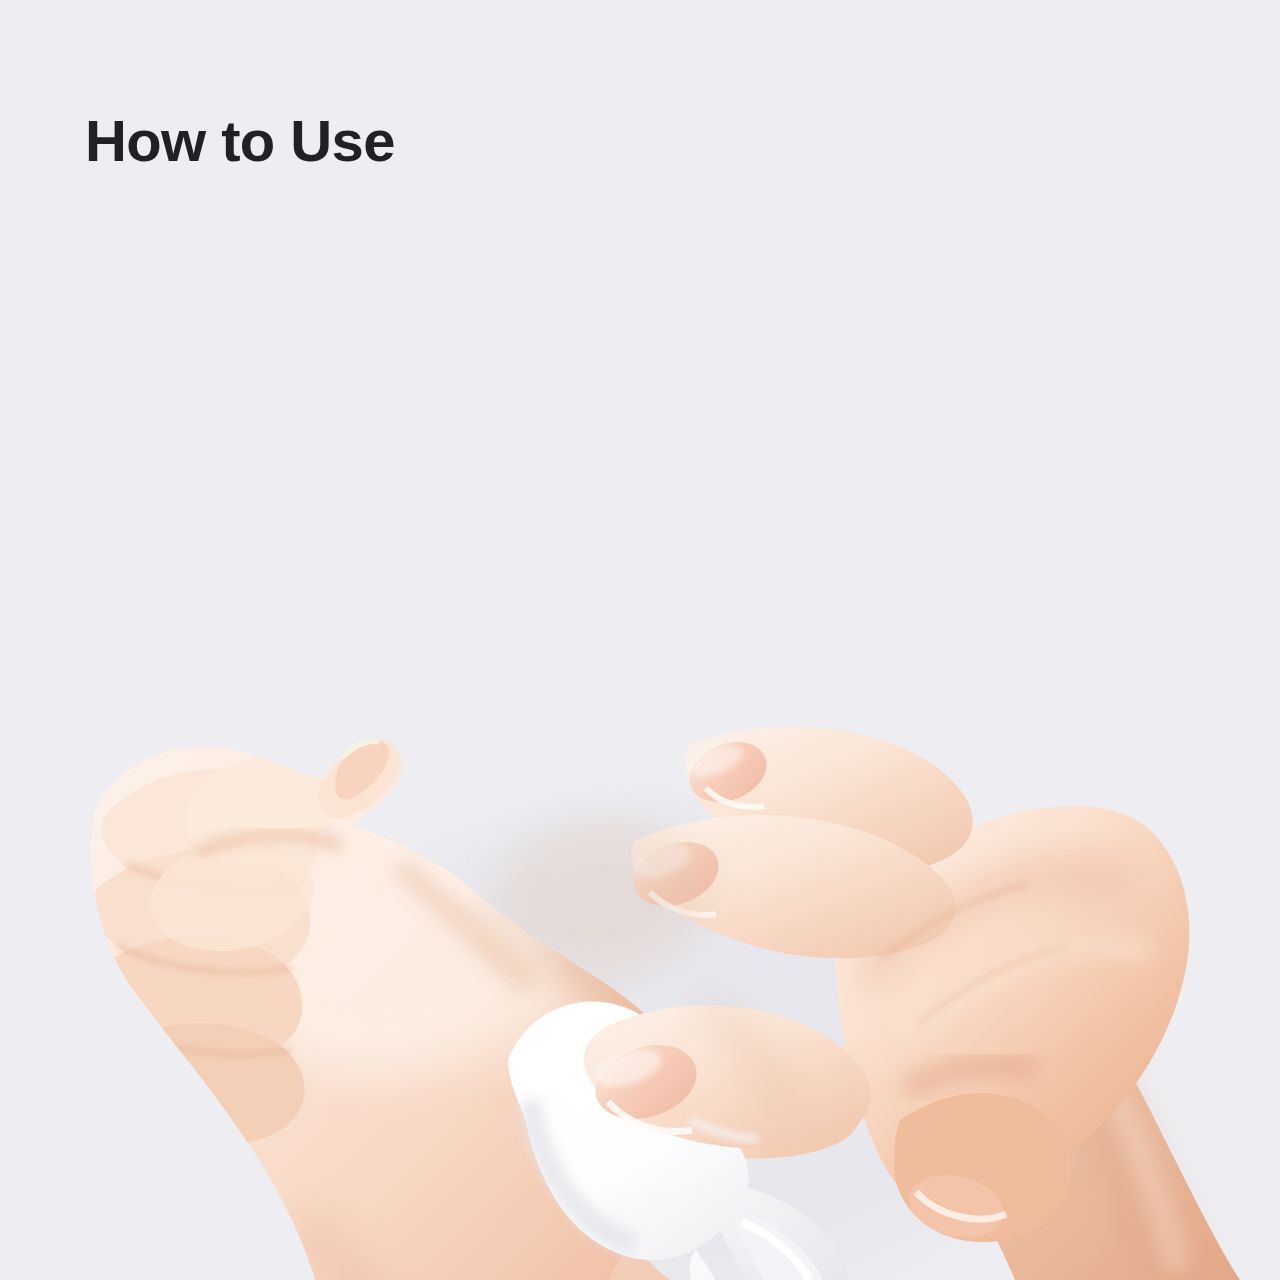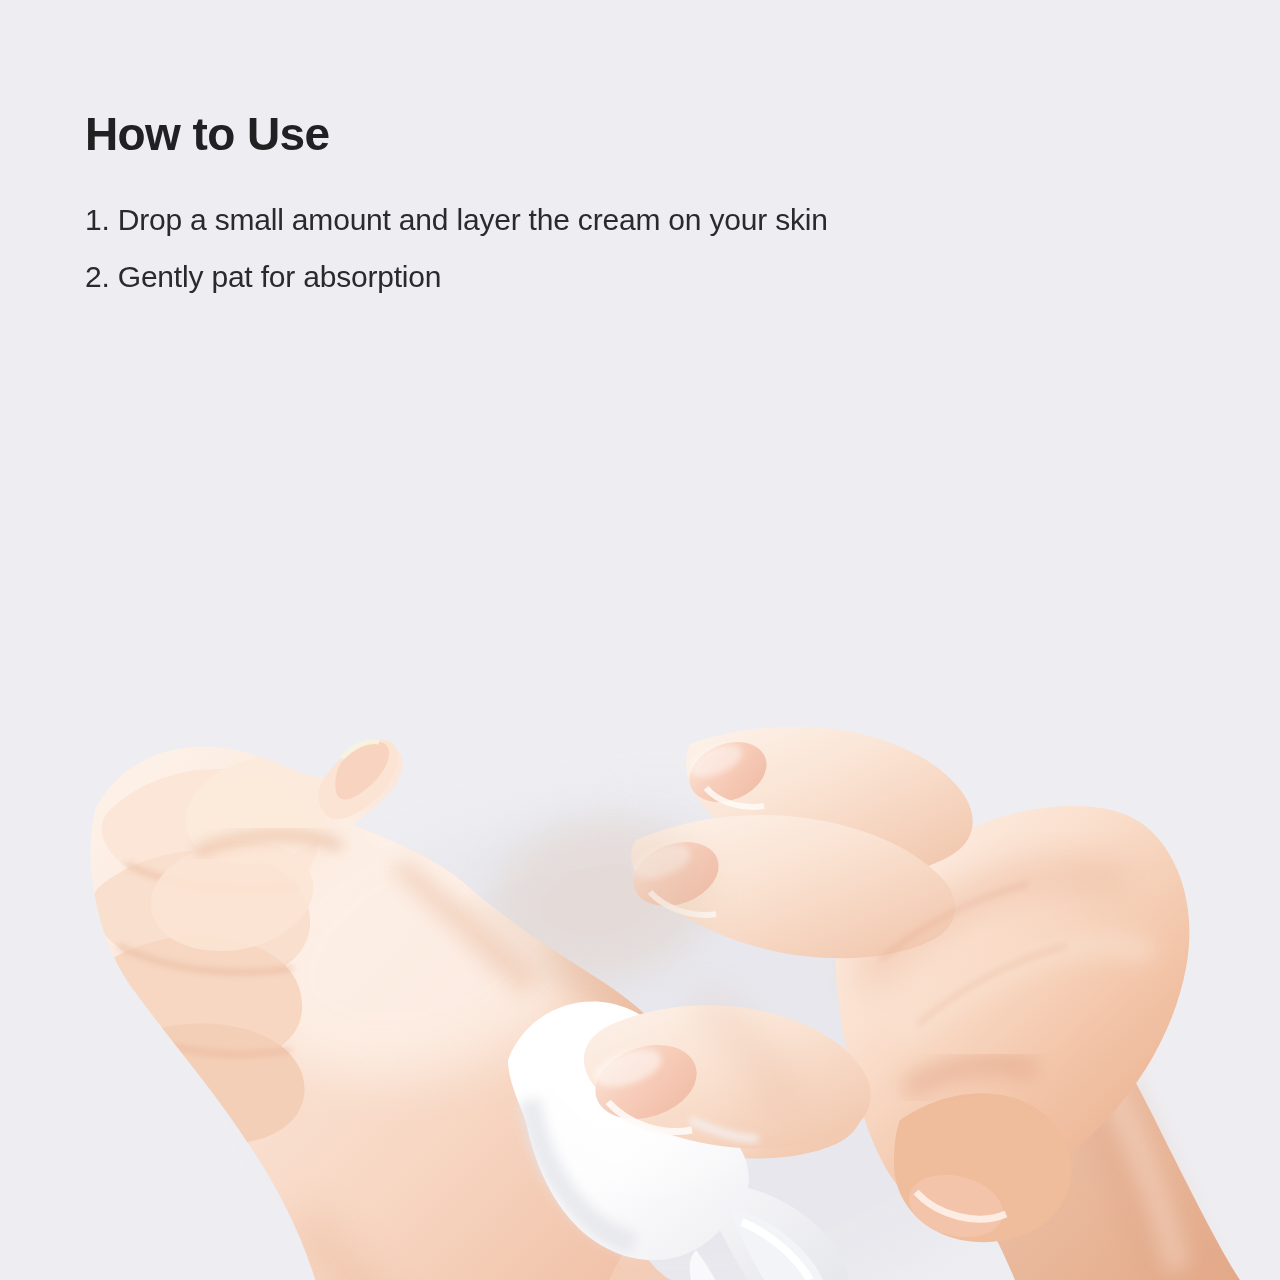--- a/index.html
+++ b/index.html
@@ -15,21 +15,21 @@
     background:#eeeef2;
   }
 
   
   .text-block {
     position:absolute;
     left:85px; top:108px;
     width:1060px;
   }
   .page-title {
-    font-size:46px;
+    font-size:58px;
     font-weight:700;
     letter-spacing:-0.6px;
     color:#212124;
     line-height:1.15;
   }
   .steps {
     margin-top:44px;
     list-style:none;
   }
   .step {
@@ -52,24 +52,20 @@
   .photo svg { display:block; }
 </style>
 </head>
 <body style="background: rgb(238, 238, 242);">
 
 <div id="page" style="background: rgb(238, 238, 242);">
 
   <div class="text-block">
     <h1 class="page-title" style="color: rgb(33, 33, 36);">How to Use</h1>
 
-    <ul class="steps">
-      <li class="step" style="color: rgb(42, 42, 46);">1. Drop a small amount and layer the cream on your skin</li>
-      <li class="step" style="color: rgb(42, 42, 46);">2. Gently pat for absorption</li>
-    </ul>
   </div>
 
   <div class="photo">
     <svg width="1280" height="940" viewBox="0 0 1280 940">
 
       <defs>
 
         <linearGradient id="gLeftHand" x1="0.05" y1="0.1" x2="0.95" y2="0.95">
           <stop offset="0" stop-color="#fdf0e7"></stop>
           <stop offset="0.30" stop-color="#fbe4d6"></stop>

